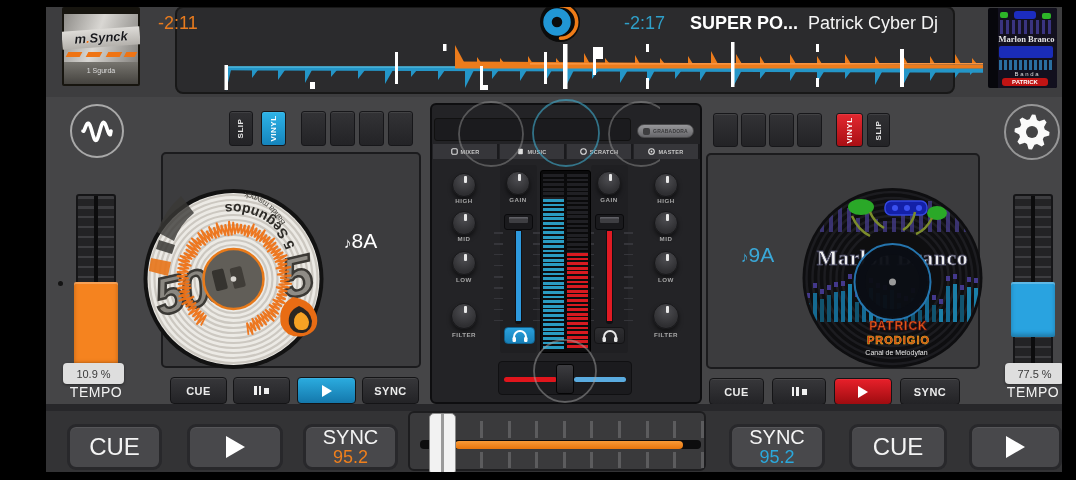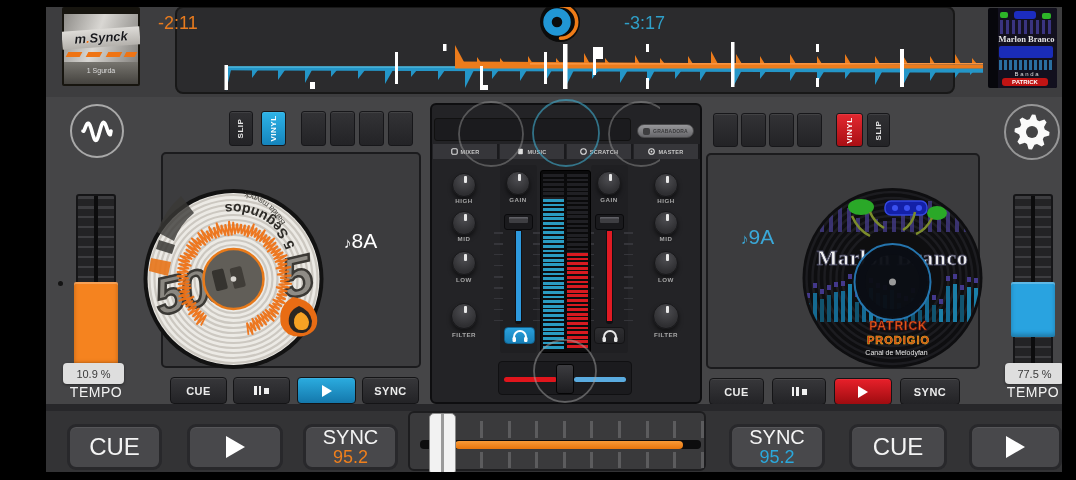--- a/index.html
+++ b/index.html
@@ -21,21 +21,22 @@
       <div style="position:absolute;left:54px;top:5px;width:9px;height:6px;background:#2db428;border-radius:2px;"></div>
       <div style="position:absolute;left:12px;top:12px;width:52px;height:14px;background:repeating-linear-gradient(90deg,#3a3480 0 3px,#131120 3px 6px);"></div>
       <div style="position:absolute;left:8px;top:26px;width:61px;text-align:center;font-size:8.5px;font-weight:bold;color:#e4e4e4;font-family:'Liberation Serif',serif;">Marlon Branco</div>
       <div style="position:absolute;left:11px;top:38px;width:54px;height:12px;background:#1a2cb8;border-radius:2px;"></div>
       <div style="position:absolute;left:11px;top:52px;width:54px;height:10px;background:repeating-linear-gradient(90deg,#2a6ea0 0 3px,#10101c 3px 5px);"></div>
       <div style="position:absolute;left:8px;top:63px;width:61px;text-align:center;font-size:6px;color:#ddd;">B a n d a</div>
       <div style="position:absolute;left:14px;top:70px;width:46px;height:8px;background:#c01414;border-radius:3px;"></div>
       <div style="position:absolute;left:8px;top:70.5px;width:58px;text-align:center;font-size:6px;font-weight:bold;color:#fff;">PATRICK</div>
     </div>
     <div style="position:absolute;left:158px;top:13px;font-size:18px;color:#e87b1e;">-2:11</div>
-    <div style="position:absolute;left:624px;top:13px;font-size:18px;color:#2f9fc8;">-3:17</div>
+    <div style="position:absolute;left:624px;top:13px;font-size:18px;color:#2f9fc8;">-2:17</div>
+    <div style="position:absolute;left:690px;top:13px;font-size:18px;color:#fff;"><b>SUPER PO...</b>&nbsp; <span style="color:#f4f4f4;">Patrick Cyber Dj</span></div>
     <svg style="position:absolute;left:0;top:0;" width="1076" height="100" viewBox="0 0 1076 100">
       <path d="M225,66.8 L983,68.2 L983,72.8 L225,70.3 Z" fill="#2496c8"></path>
       <rect x="225" y="66.2" width="758" height="1.6" fill="#4ab6dc"></rect>
       <path d="M226,70 L226,91 L231,70 Z M252,70 L252,78 L258,70 Z M278,70 L278,80 L285,70 Z M305,70 L305,83 L312,70 Z M331,70 L331,77 L337,70 Z M358,70 L358,79 L365,70 Z M385,70 L385,84 L393,70 Z M411,70 L411,77 L417,70 Z M438,70 L438,80 L445,70 Z M465,70 L465,88 L474,70 Z M492,70 L492,79 L499,70 Z M520,70 L520,81 L527,70 Z M545,70 L545,82 L552,70 Z M566,70 L566,86 L574,70 Z M592,70 L592,79 L599,70 Z M620,70 L620,83 L628,70 Z M647,70 L647,85 L655,70 Z M675,70 L675,79 L682,70 Z M700,70 L700,81 L707,70 Z M733,70 L733,87 L742,70 Z M760,70 L760,79 L767,70 Z M790,70 L790,81 L797,70 Z M817,70 L817,83 L825,70 Z M845,70 L845,79 L852,70 Z M875,70 L875,85 L883,70 Z M902,70 L902,87 L911,70 Z M930,70 L930,81 L937,70 Z M955,70 L955,78 L961,70 Z M970,70 L970,75 L975,70 Z" fill="#2496c8"></path>
       <path d="M455,68.5 L455,61.5 L983,65 L983,68.5 Z" fill="#ec7c1c"></path>
       <path d="M455,64 L455,45 L464,62 Z" fill="#ec7c1c"></path>
       <path d="M477,64 L477,57 L482,64 Z M500,64 L500,58 L505,64 Z M528,64 L528,56 L533,64 Z M556,64 L556,58 L561,64 Z M584,64 L584,53 L590,64 Z M605,64 L605,58 L610,64 Z M635,64 L635,55 L640,64 Z M660,64 L660,58 L665,64 Z M688,64 L688,56 L693,64 Z M711,64 L711,51 L718,64 Z M736,64 L736,54 L742,64 Z M760,64 L760,56 L765,64 Z M790,64 L790,54 L796,64 Z M817,64 L817,56 L822,64 Z M845,64 L845,54 L851,64 Z M875,64 L875,56 L880,64 Z M902,64 L902,54 L908,64 Z M930,64 L930,56 L935,64 Z M955,64 L955,54 L961,64 Z M972,64 L972,58 L977,64 Z" fill="#ec7c1c"></path>
       <rect x="530" y="63" width="453" height="1.6" fill="#f89440"></rect>
       <rect x="224.5" y="65" width="3.5" height="25" fill="#fff"></rect>
       <rect x="310" y="82" width="5" height="7" fill="#fff"></rect>
@@ -74,21 +75,21 @@
     <div style="position:absolute;left:54px;top:384px;width:84px;text-align:center;font-size:14px;color:#f2f2f2;letter-spacing:0.5px;">TEMPO</div>
     <div style="position:absolute;left:1013px;top:194px;width:40px;height:180px;background:repeating-linear-gradient(#3d3d40 0 2.5px,#232325 2.5px 10px);border:2px solid #151517;border-radius:3px;"></div>
     <div style="position:absolute;left:1031px;top:196px;width:4px;height:176px;background:#0c0c0d;"></div>
     <div style="position:absolute;left:1011px;top:282px;width:44px;height:55px;background:#29a3e0;border-radius:2px;box-shadow:inset 0 2px 0 rgba(255,255,255,.25), inset 0 -3px 4px rgba(0,0,0,.25);"></div>
     <div style="position:absolute;left:1066px;top:281px;width:5px;height:5px;border-radius:50%;background:#141414;"></div>
     <div style="position:absolute;left:1005px;top:363px;width:59px;height:21px;background:#dedede;border-radius:4px;box-shadow:0 1px 3px rgba(0,0,0,.4);display:flex;align-items:center;justify-content:center;font-size:11px;color:#3a3a3a;">77.5 %</div>
     <div style="position:absolute;left:991px;top:384px;width:84px;text-align:center;font-size:14px;color:#f2f2f2;letter-spacing:0.5px;">TEMPO</div>
     <div style="position:absolute;left:161px;top:152px;width:260px;height:216px;background:#3c3c3e;border:2px solid #1b1b1d;border-radius:5px;"></div>
     <div style="position:absolute;left:706px;top:153px;width:274px;height:216px;background:#3c3c3e;border:2px solid #1b1b1d;border-radius:5px;"></div>
     <div style="position:absolute;left:344px;top:229px;font-size:21px;color:#ffffff;"><span style="font-size:15px;">♪</span>8A</div>
-    <div style="position:absolute;left:741px;top:225px;font-size:21px;color:#3aa8d8;"><span style="font-size:15px;">♪</span>9A</div>
+    <div style="position:absolute;left:741px;top:243px;font-size:21px;color:#3aa8d8;"><span style="font-size:15px;">♪</span>9A</div>
     <svg style="position:absolute;left:140px;top:185px;" width="190" height="190" viewBox="140 185 190 190">
       <circle cx="233.5" cy="279" r="90" fill="#121212"></circle>
       <circle cx="233.5" cy="279" r="86" fill="#eceae5"></circle>
       <circle cx="233.5" cy="279" r="34" fill="none" stroke="#ccc8c1" stroke-width="2.2"></circle>
       <circle cx="233.5" cy="279" r="39" fill="none" stroke="#ccc8c1" stroke-width="2.2"></circle>
       <circle cx="233.5" cy="279" r="44" fill="none" stroke="#ccc8c1" stroke-width="2.2"></circle>
       <circle cx="233.5" cy="279" r="49" fill="none" stroke="#ccc8c1" stroke-width="2.2"></circle>
       <circle cx="233.5" cy="279" r="54" fill="none" stroke="#ccc8c1" stroke-width="2.2"></circle>
       <circle cx="233.5" cy="279" r="59" fill="none" stroke="#ccc8c1" stroke-width="2.2"></circle>
       <circle cx="233.5" cy="279" r="64" fill="none" stroke="#ccc8c1" stroke-width="2.2"></circle>

